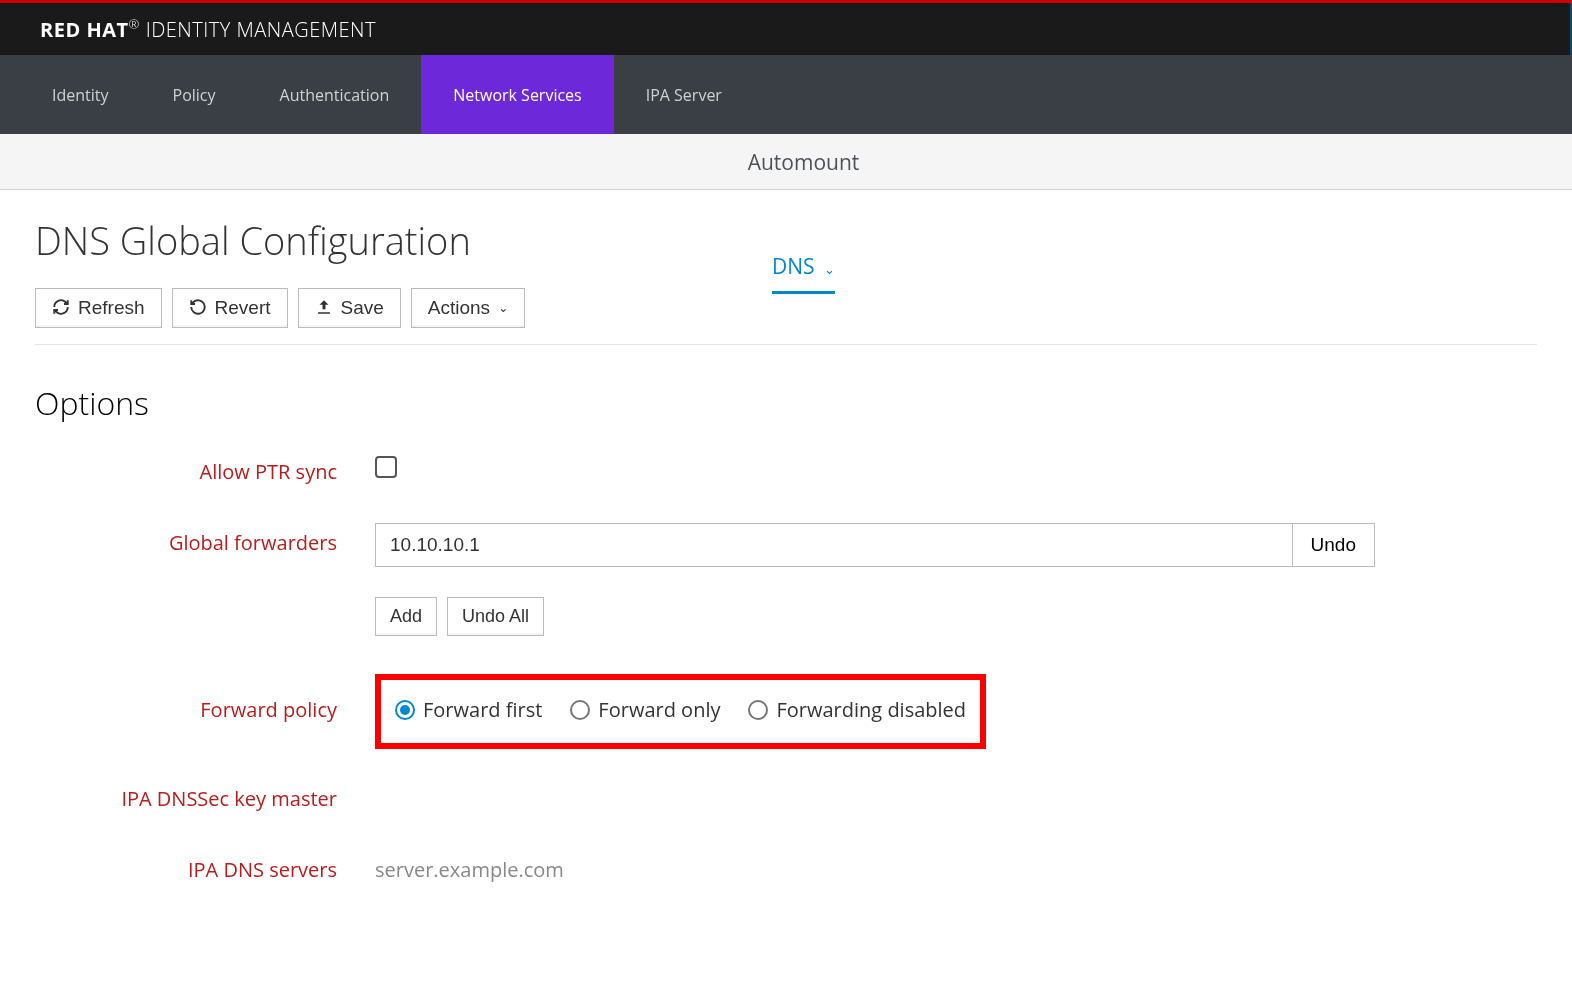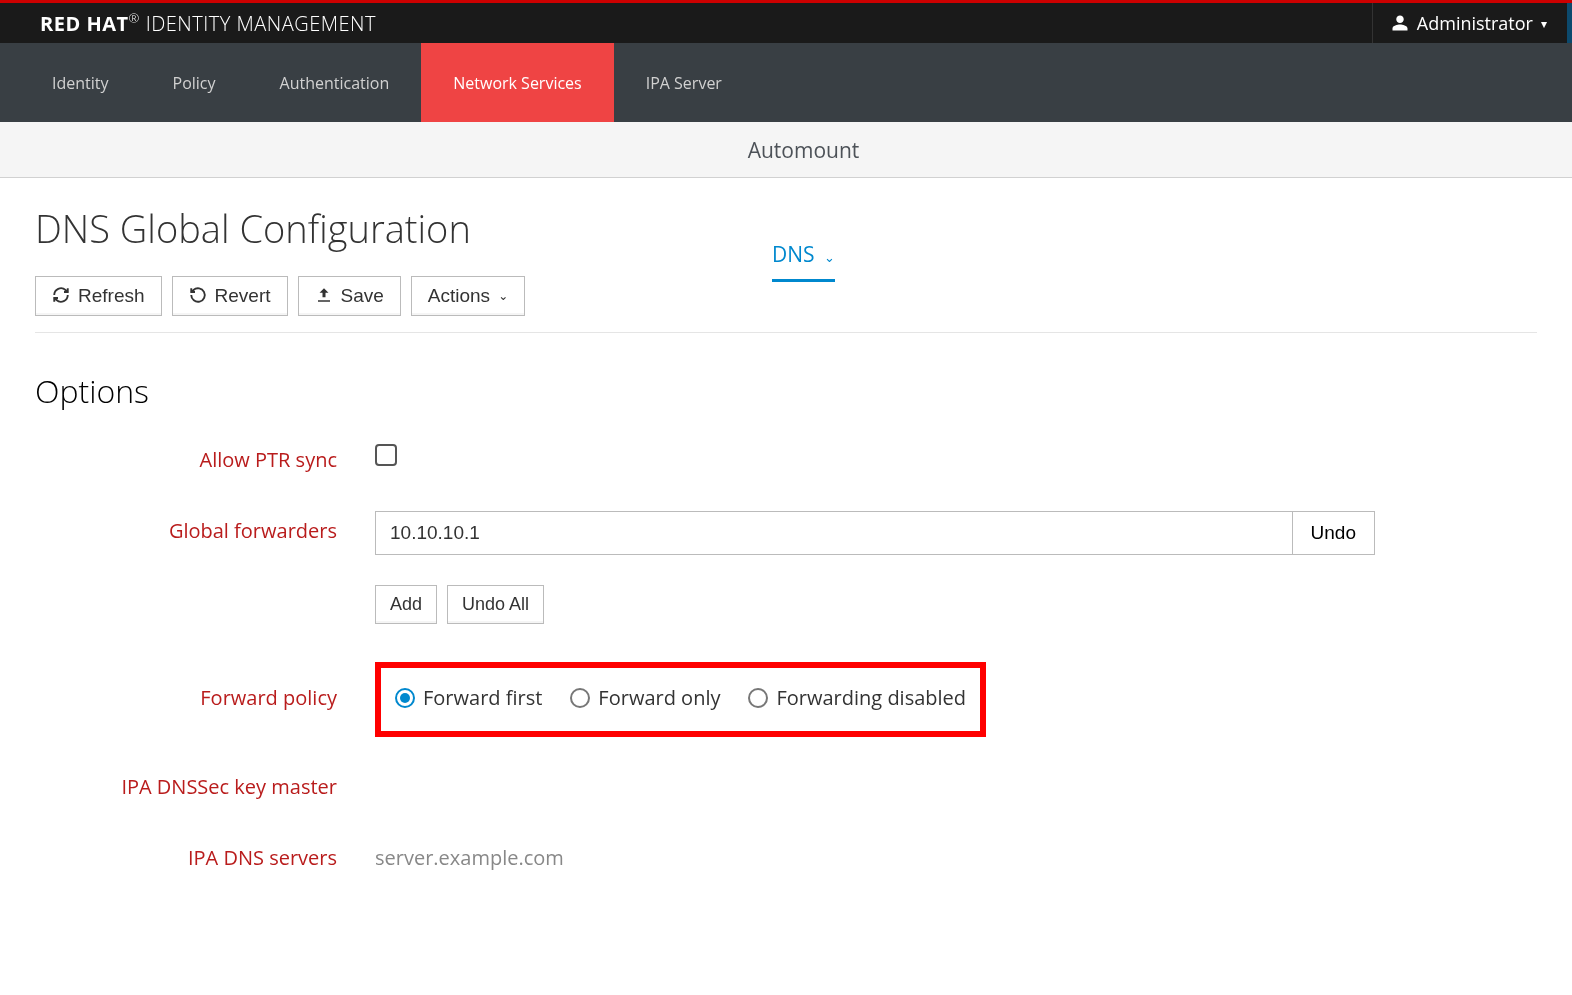--- a/index.html
+++ b/index.html
@@ -11,22 +11,22 @@
     width: 1572px;
   }
   .top-red-bar { height: 3px; background: #cc0000; }
   .masthead {
     background: #1a1a1a;
     color: #fff;
     display: flex;
     justify-content: space-between;
     align-items: center;
     padding: 0 20px 0 40px;
-    height: 40px;
-    border-right: 5px solid #0c4a6e;
+    height: 52px;
+    border-right: 2px solid #0c4a6e;
   }
   .brand {
     font-size: 20px;
     letter-spacing: 0.5px;
     font-weight: 300;
   }
   .brand .red { color: #fff; font-weight: 700; }
   .brand .hat { color: #fff; font-weight: 700; }
   .brand .rest { font-weight: 300; }
   .user-menu {
@@ -50,21 +50,21 @@
   }
   .main-nav-item {
     color: #d1d1d1;
     font-size: 16px;
     padding: 0 32px;
     display: flex;
     align-items: center;
     cursor: pointer;
   }
   .main-nav-item.active {
-    background: #ef4444;
+    background: #6d28d9;
     color: #fff;
   }
   .sub-nav {
     background: #f5f5f5;
     border-bottom: 1px solid #d1d1d1;
     display: flex;
     align-items: center;
     padding-left: 35px;
     height: 56px;
     gap: 48px;
@@ -214,29 +214,20 @@
 </head>
 <body>
 
 <div class="top-red-bar"></div>
 
 <div class="masthead">
   <div class="brand">
     <span class="red">RED</span>
     <span class="hat">HAT</span><span style="font-weight:300; font-size:13px; vertical-align:super;">®</span>
     <span class="rest">IDENTITY MANAGEMENT</span>
-  </div>
-  <div class="user-menu">
-    <span>
-      <svg class="inline-icon" viewBox="0 0 24 24" fill="#fff">
-          <path d="M12 12c2.7 0 5-2.3 5-5s-2.3-5-5-5-5 2.3-5 5 2.3 5 5 5zm0 2c-3.3 0-10 1.7-10 5v3h20v-3c0-3.3-6.7-5-10-5z"></path>
-        </svg>
-    </span>
-    <span>Administrator</span>
-    <span class="caret-down">▾</span>
   </div>
 </div>
 
 <div class="main-nav">
   <div class="main-nav-item">
       <span>Identity</span>
     </div>
   <div class="main-nav-item">
       <span>Policy</span>
     </div>

